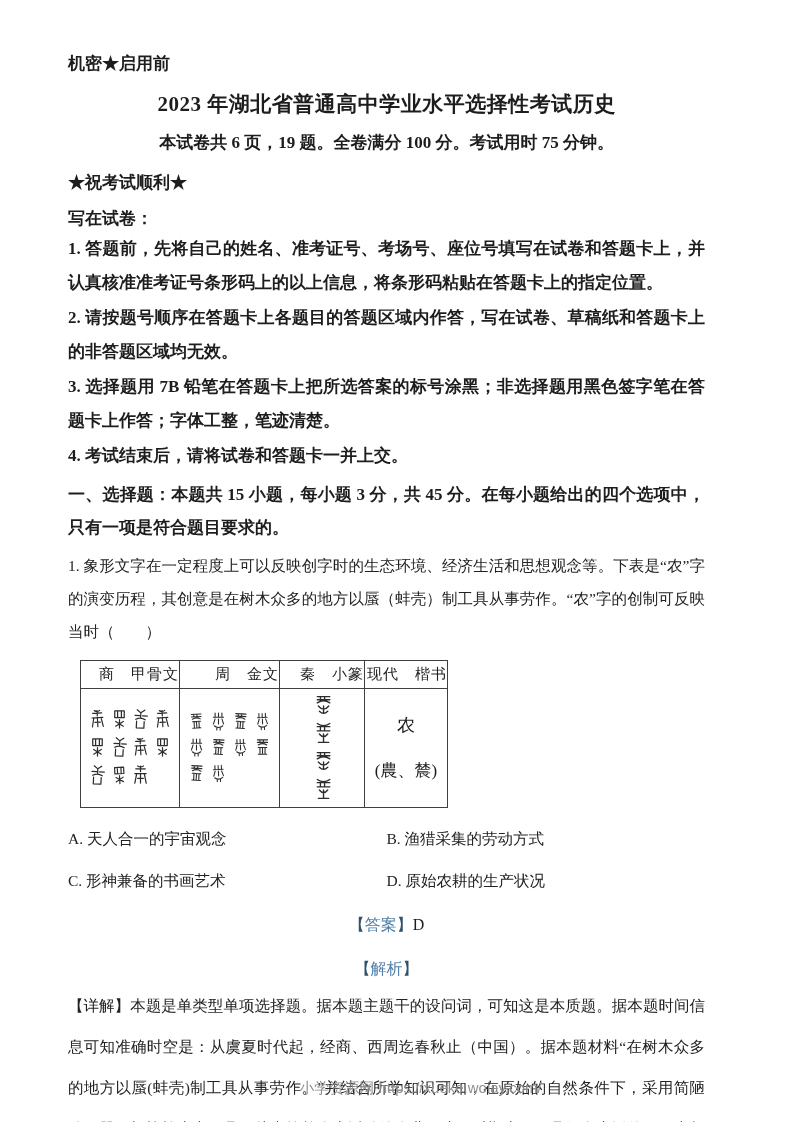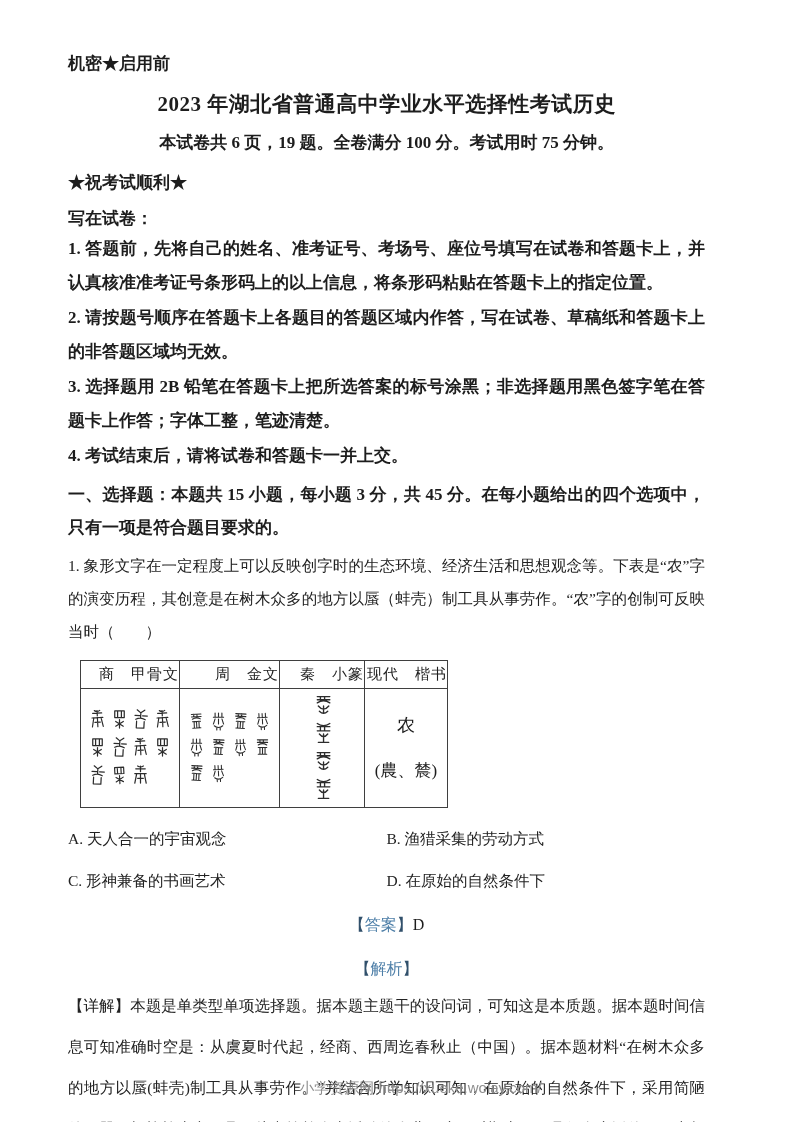--- a/index.html
+++ b/index.html
@@ -85,21 +85,21 @@
 
   <p class="confidential">机密★启用前</p>
 
   <p class="title">2023 年湖北省普通高中学业水平选择性考试历史</p>
   <p class="subtitle">本试卷共 6 页，19 题。全卷满分 100 分。考试用时 75 分钟。</p>
   <p class="wish">★祝考试顺利★</p>
 
   <p class="notice-h">写在试卷：</p>
   <p class="notice">1. 答题前，先将自己的姓名、准考证号、考场号、座位号填写在试卷和答题卡上，并认真核准准考证号条形码上的以上信息，将条形码粘贴在答题卡上的指定位置。</p>
   <p class="notice">2. 请按题号顺序在答题卡上各题目的答题区域内作答，写在试卷、草稿纸和答题卡上的非答题区域均无效。</p>
-  <p class="notice">3. 选择题用 2B 铅笔在答题卡上把所选答案的标号涂黑；非选择题用黑色签字笔在答题卡上作答；字体工整，笔迹清楚。</p>
+  <p class="notice">3. 选择题用 7B 铅笔在答题卡上把所选答案的标号涂黑；非选择题用黑色签字笔在答题卡上作答；字体工整，笔迹清楚。</p>
   <p class="notice">4. 考试结束后，请将试卷和答题卡一并上交。</p>
 
   <p class="section-h">一、选择题：本题共 15 小题，每小题 3 分，共 45 分。在每小题给出的四个选项中，只有一项是符合题目要求的。</p>
 
   <p class="stem">1. 象形文字在一定程度上可以反映创字时的生态环境、经济生活和思想观念等。下表是“农”字的演变历程，其创意是在树木众多的地方以蜃（蚌壳）制工具从事劳作。“农”字的创制可反映当时（　　）</p>
 
   <table class="q-table">
     <tbody>
         <tr>
       <th class="c1">商　甲骨文</th>
@@ -215,21 +215,21 @@
       <span>渔猎采集的劳动方式</span>
     </p>
   </div>
   <div class="opt-row">
     <p class="opt">
       <span>C.</span>
       <span>形神兼备的书画艺术</span>
     </p>
     <p class="opt">
       <span>D.</span>
-      <span>在原始的自然条件下</span>
+      <span>原始农耕的生产状况</span>
     </p>
   </div>
 
   <p class="ans-line">
     <span class="bracket">【</span><span class="blue-label">答案</span><span class="bracket">】</span><span>D</span>
   </p>
 
   <p class="ans-line">
     <span class="bracket">【</span><span class="blue-label">解析</span><span class="bracket">】</span>
   </p>

